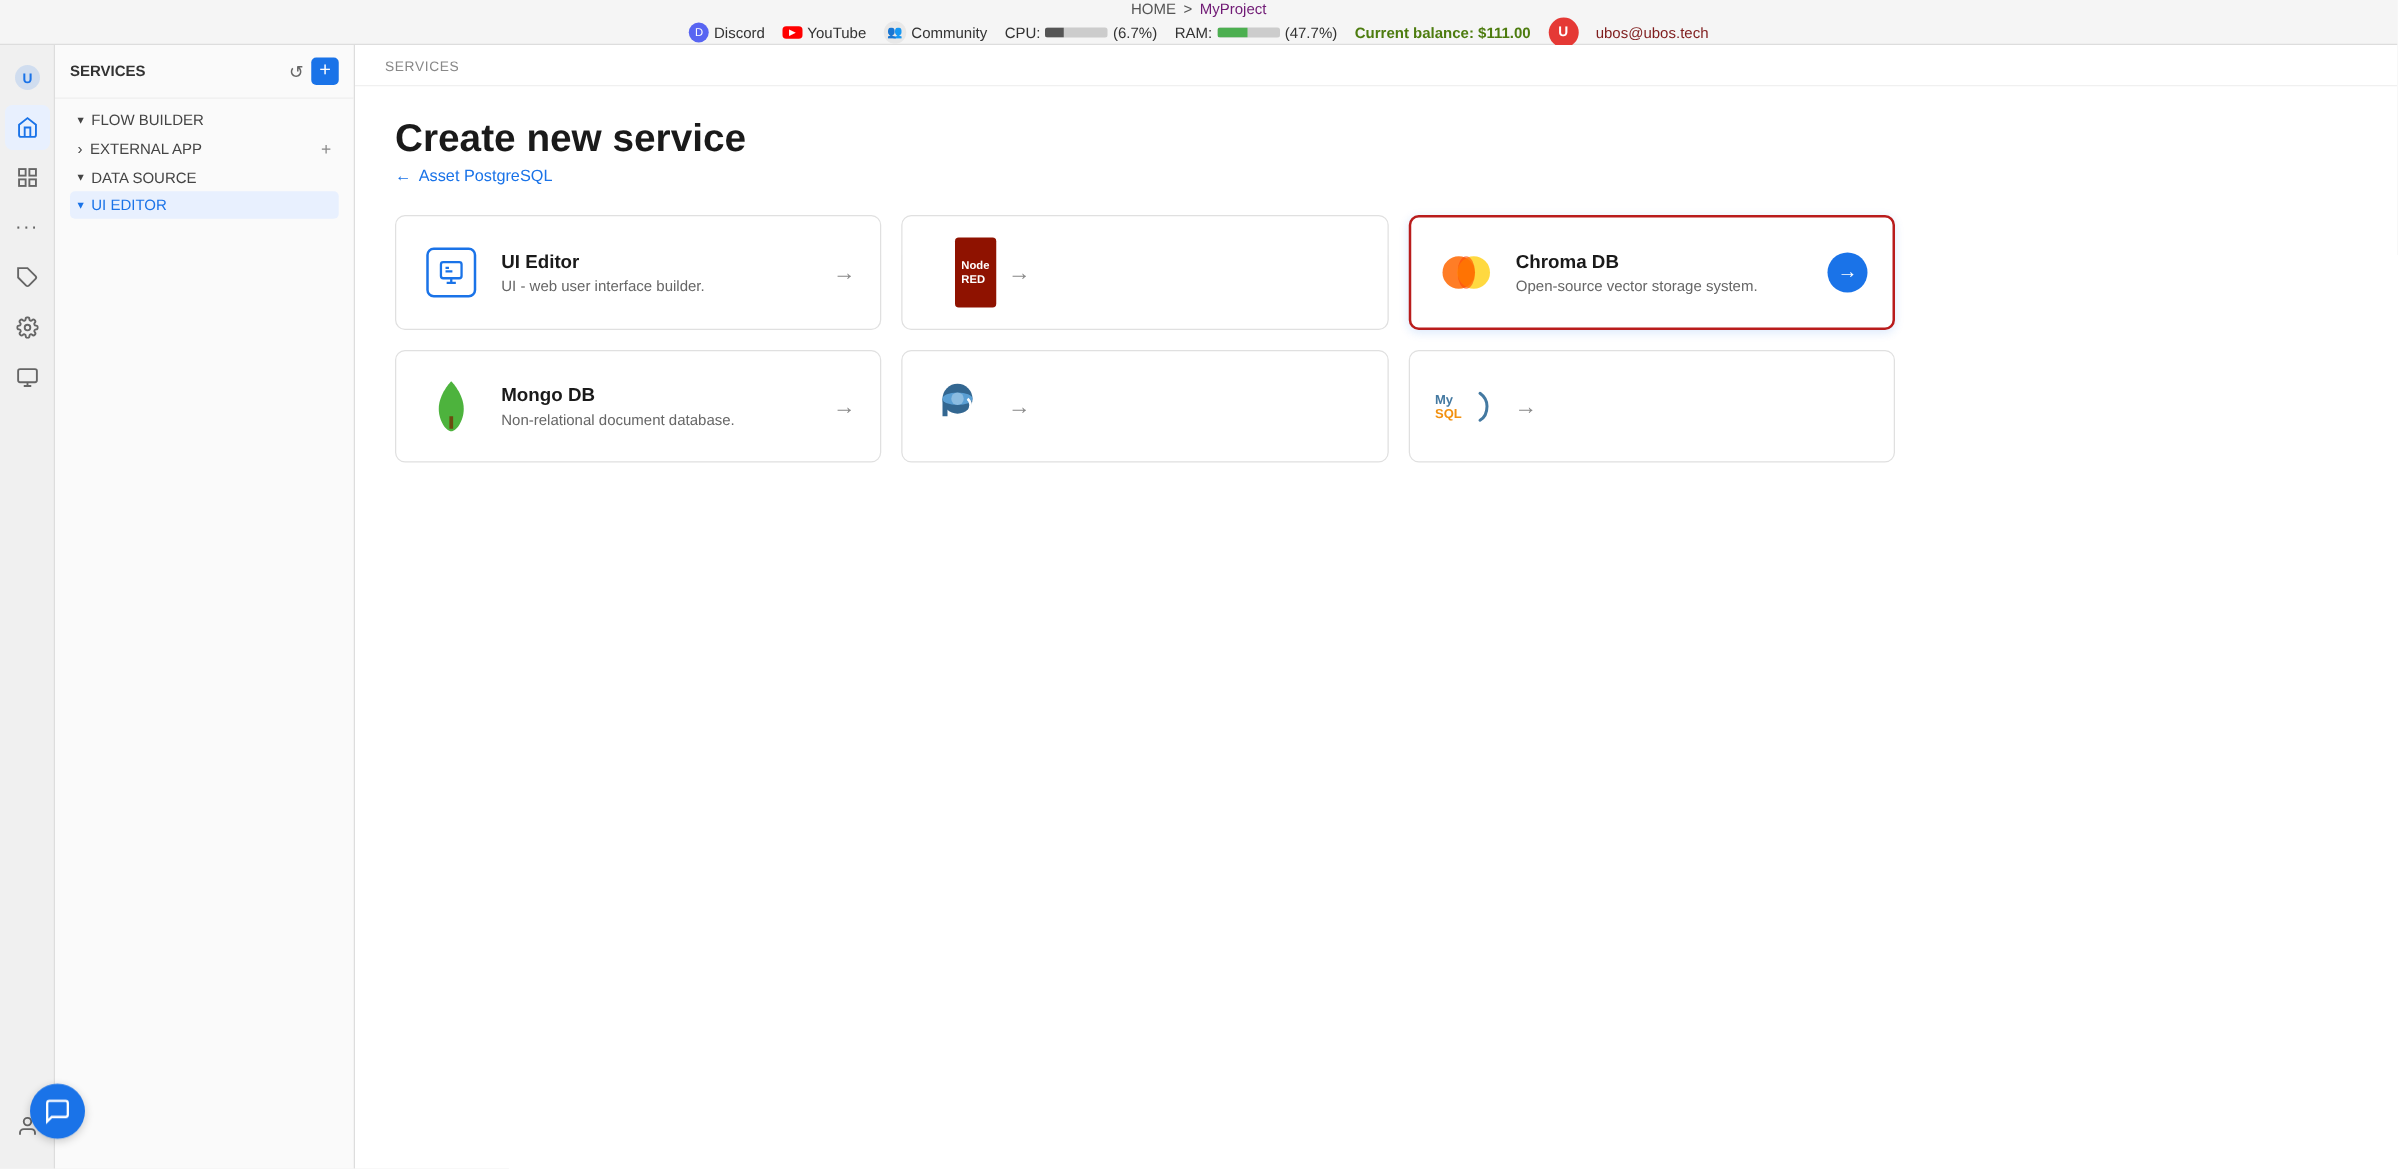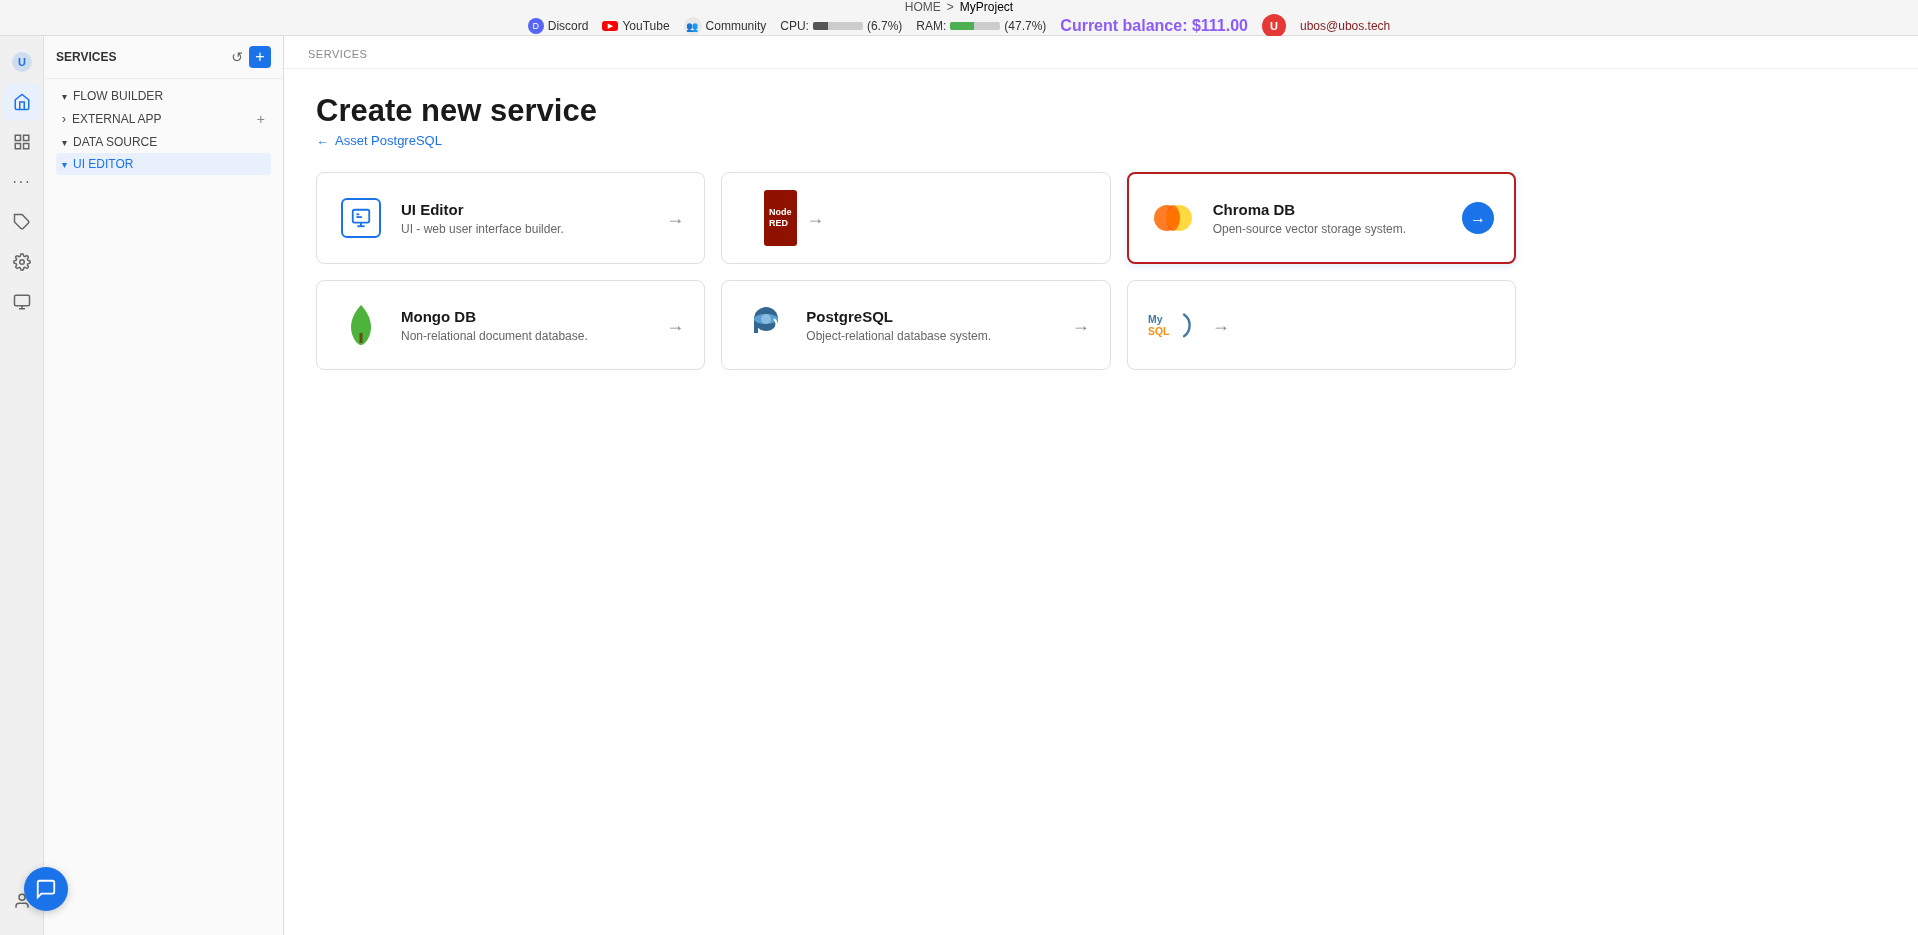--- a/index.html
+++ b/index.html
@@ -12,31 +12,31 @@
       border-bottom: 1px solid #ddd;
       display: flex;
       align-items: center;
       justify-content: space-between;
       padding: 0 12px;
       flex-shrink: 0;
       flex-direction: column;
     }
     .topbar-left { display: flex; align-items: center; gap: 6px; font-size: 12px; color: #555; }
     .topbar-left .home-link { color: #555; text-decoration: none; }
-    .topbar-left .project-link { color: #000000; text-decoration: none; font-weight: 500; }
+    .topbar-left .project-link { color: #701a75; text-decoration: none; font-weight: 500; }
     .topbar-right { display: flex; align-items: center; gap: 14px; font-size: 12px; color: #333; }
     .topbar-link { display: flex; align-items: center; gap: 4px; color: #333; text-decoration: none; font-size: 12px; }
     .discord-dot { width: 16px; height: 16px; background: #5865f2; border-radius: 50%; display: flex; align-items: center; justify-content: center; color: white; font-size: 9px; }
     .youtube-dot { width: 16px; height: 10px; background: #ff0000; border-radius: 3px; display: flex; align-items: center; justify-content: center; color: white; font-size: 7px; }
     .community-icon { width: 18px; height: 18px; background: #e8e8e8; border-radius: 50%; display: flex; align-items: center; justify-content: center; font-size: 10px; }
     .metric { display: flex; align-items: center; gap: 4px; font-size: 12px; }
     .progress-bar-container { width: 50px; height: 8px; background: #ccc; border-radius: 2px; overflow: hidden; }
     .progress-bar-fill { height: 100%; background: #555; }
     .progress-bar-fill.green { background: #4caf50; }
-    .balance { font-weight: 600; color: #8b5cf6; font-size: 16px; }
+    .balance { font-weight: 600; color: #4d7c0f; font-size: 12px; }
     .user-avatar { width: 24px; height: 24px; background: #e53935; border-radius: 50%; display: flex; align-items: center; justify-content: center; color: white; font-size: 11px; font-weight: bold; }
     .user-email { font-size: 12px; color: #7f1d1d; }
 
     
     .main-layout { display: flex; flex: 1; overflow: hidden; }
 
     
     .icon-nav {
       width: 44px;
       background: #f0f0f0;
@@ -442,24 +442,20 @@
         <div class="service-card">
           <div class="card-icon">
             <svg width="44" height="44" viewBox="0 0 44 44">
               <ellipse cx="22" cy="16" rx="12" ry="12" fill="#336791"></ellipse>
               <rect x="10" y="16" width="4" height="14" fill="#336791"></rect>
               <ellipse cx="22" cy="16" rx="12" ry="5" fill="#5a9fd4"></ellipse>
               <path d="M30 16 Q35 20 30 28" fill="none" stroke="#fff" stroke-width="2"></path>
               <circle cx="22" cy="16" r="5" fill="#fff" opacity="0.3"></circle>
             </svg>
           </div>
-          <div class="card-content">
-            <div class="card-title">PostgreSQL</div>
-            <div class="card-desc">Object-relational database system.</div>
-          </div>
           <div class="card-arrow">→</div>
         </div>
 
         <div class="service-card">
           <div class="card-icon">
             <svg width="52" height="36" viewBox="0 0 60 36">
               <text x="0" y="16" font-size="13" font-weight="bold" fill="#4479a1" font-family="sans-serif">My</text>
               <text x="0" y="30" font-size="13" font-weight="bold" fill="#f29111" font-family="sans-serif">SQL</text>
               <path d="M45 5 Q52 10 52 18 Q52 28 45 32" fill="none" stroke="#4479a1" stroke-width="3" stroke-linecap="round"></path>
             </svg>

